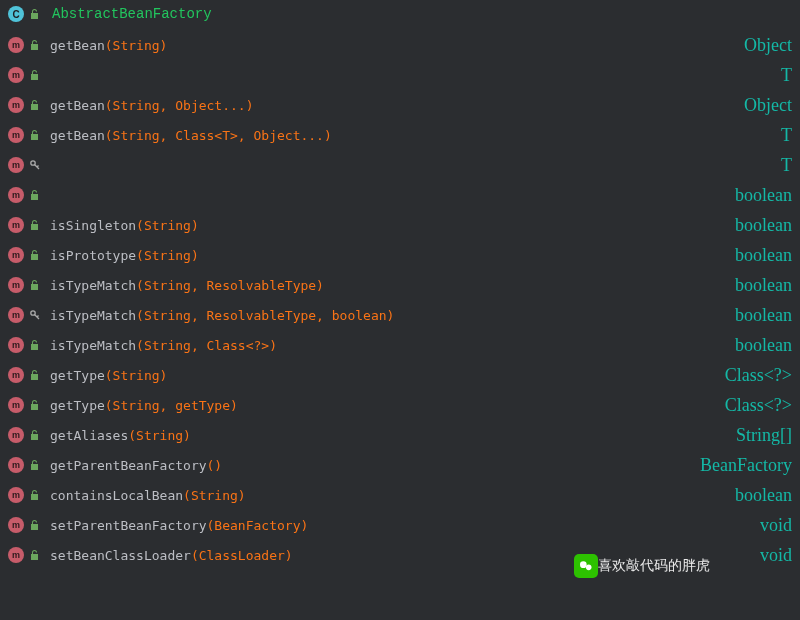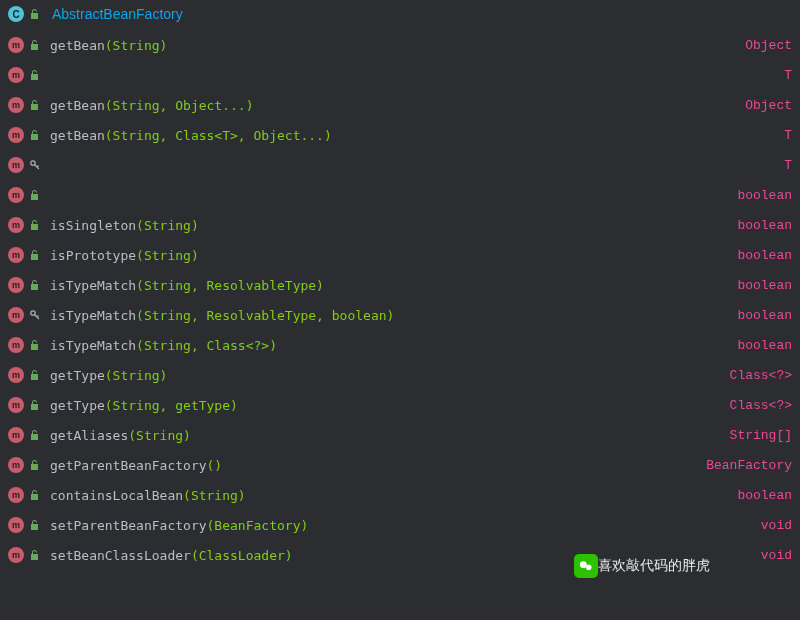--- a/index.html
+++ b/index.html
@@ -26,22 +26,22 @@
       border-radius: 50%;
       display: inline-flex;
       align-items: center;
       justify-content: center;
       color: #1e2023;
       font-size: 10px;
       font-weight: bold;
       margin-right: 4px;
     }
     .header-title {
-      color: #0ea5e9;
-      font-family: Liberation Sans, sans-serif;
+      color: #22c55e;
+      font-family: Liberation Mono, monospace;
       font-size: 14px;
       margin-left: 2px;
       text-align: right;
     }
     .method-list {
       padding: 2px 0;
     }
     .method-row {
       display: flex;
       align-items: center;
@@ -73,27 +73,27 @@
       flex-shrink: 0;
     }
     .access-icon svg { width: 12px; height: 12px; }
     .method-name {
       color: #bcbec4;
       font-family: 'Consolas', 'Monaco', monospace;
       font-size: 13px;
       flex-shrink: 0;
     }
     .method-sig {
-      color: #84cc16;
+      color: #f97316;
     }
     .spacer { flex: 1; }
     .return-type {
-      color: #ec4899;
-      font-family: Liberation Mono, monospace;
-      font-size: 13px;
+      color: #14b8a6;
+      font-family: Liberation Serif, serif;
+      font-size: 18px;
       flex-shrink: 0;
     }
     .attribution {
       position: absolute;
       bottom: 42px;
       right: 90px;
       display: flex;
       align-items: center;
       color: #eaeaea;
       font-size: 14px;

